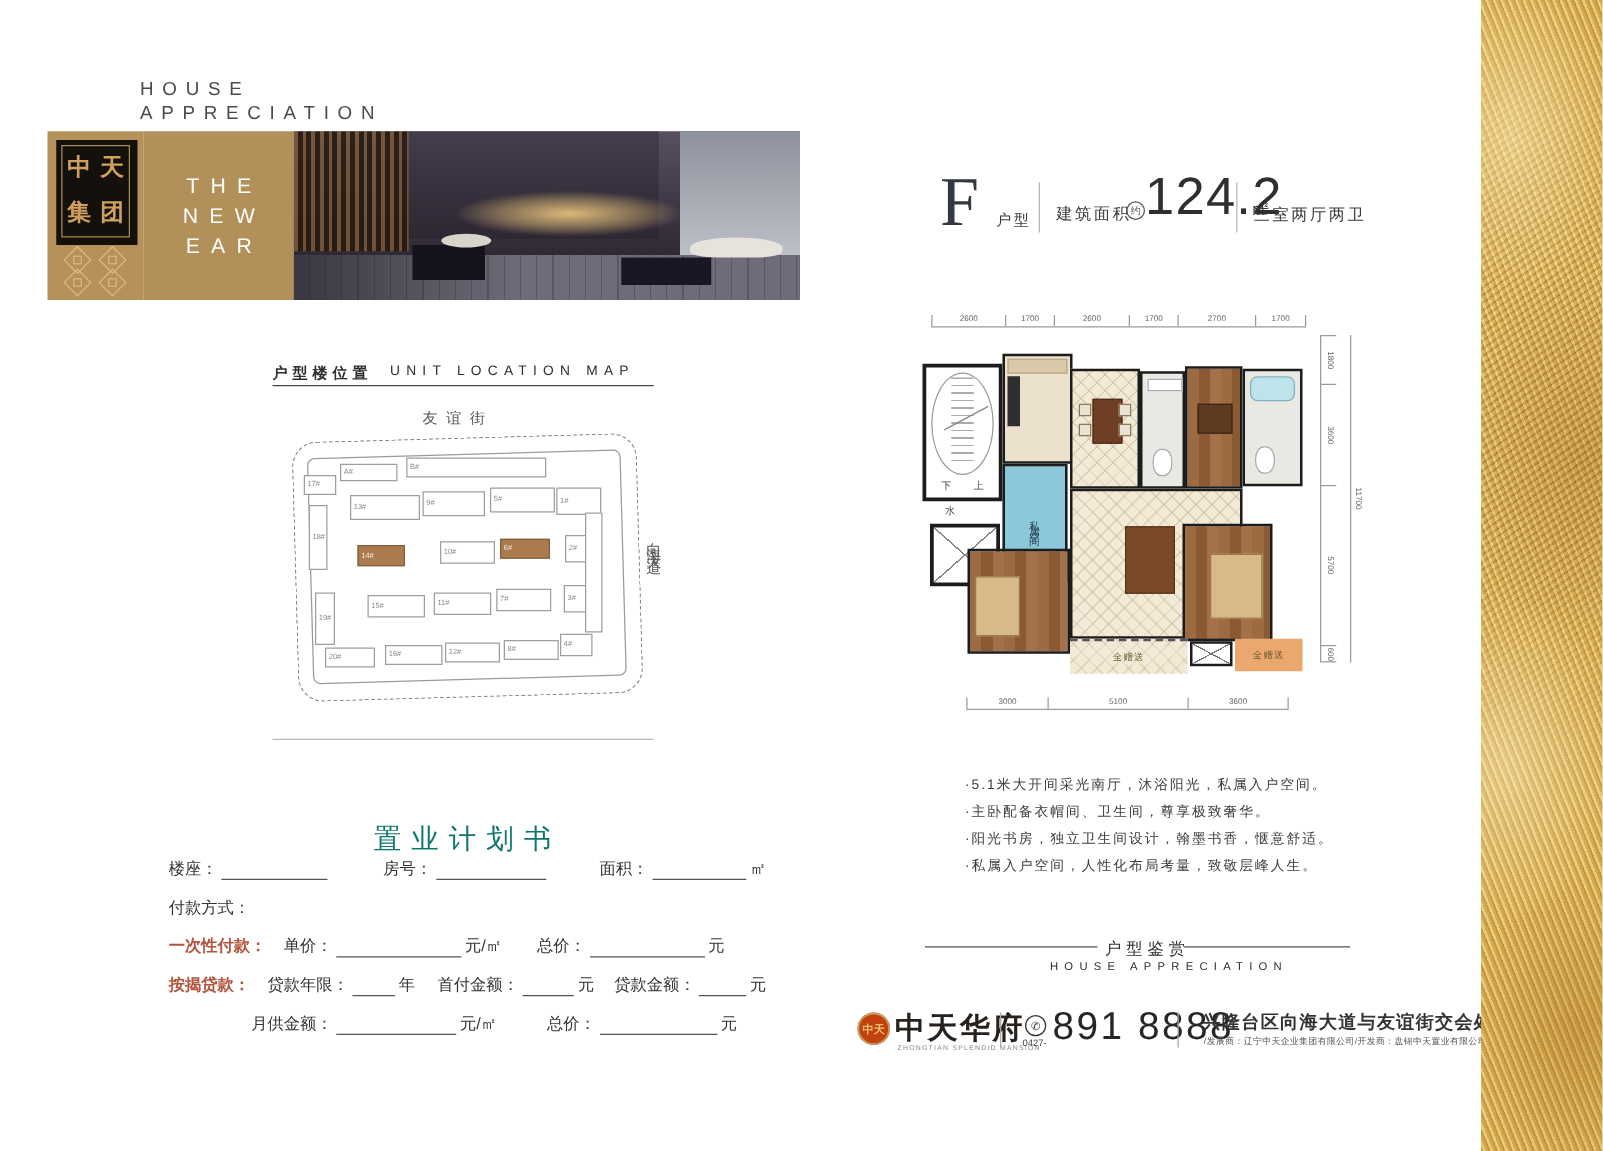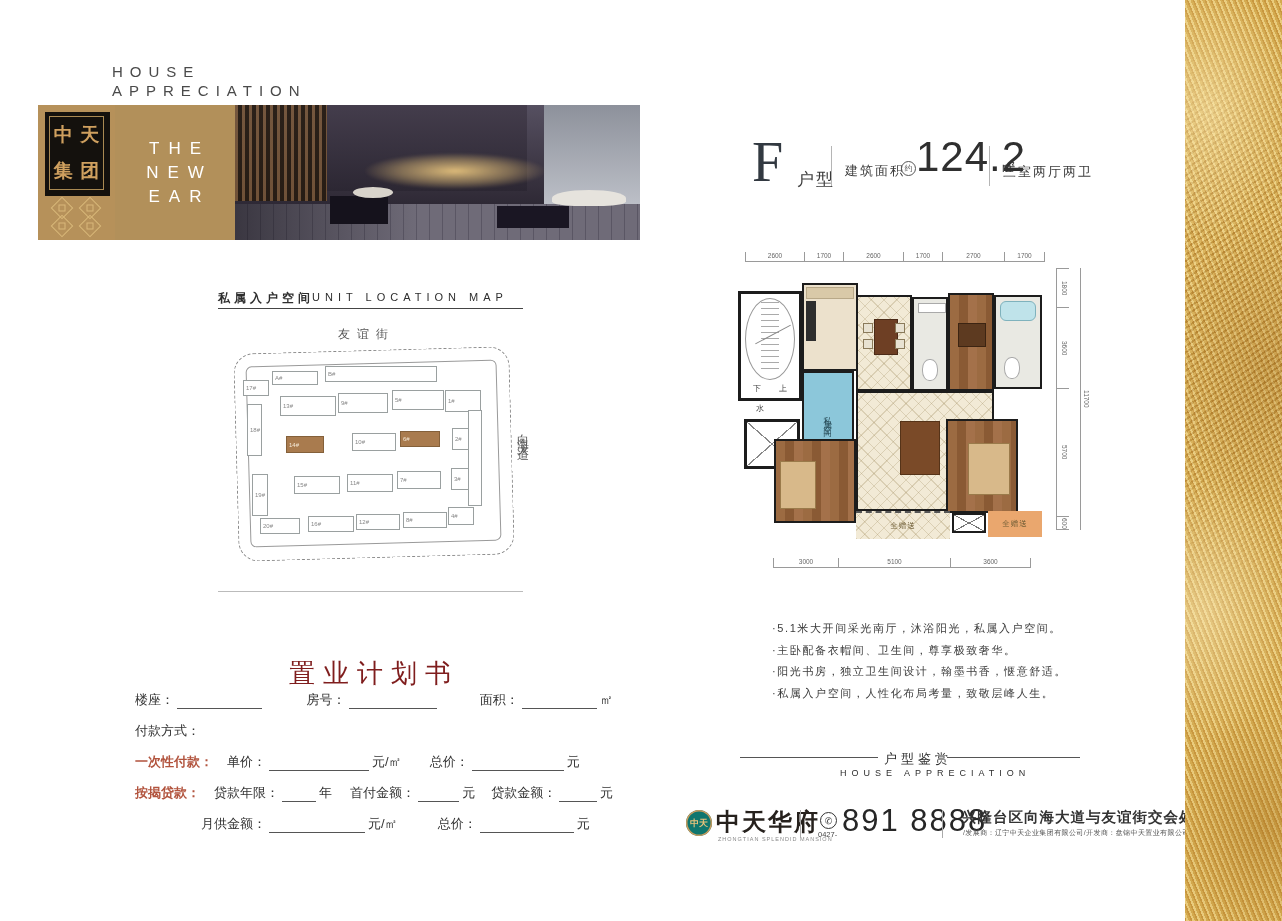--- a/index.html
+++ b/index.html
@@ -28,21 +28,21 @@
   .photo .goldwave{position:absolute;left:130px;top:48px;width:180px;height:36px;border-radius:50%;background:radial-gradient(ellipse at 50% 50%,#dcba79 0%,rgba(214,180,115,.45) 45%,rgba(214,180,115,0) 72%);filter:blur(1px);}
   .photo .deck{position:absolute;left:0;bottom:0;width:100%;height:36px;background:repeating-linear-gradient(90deg,#6f6b78 0 12px,#5a5664 12px 13px);}
   .photo .deck::after{content:"";position:absolute;inset:0;background:linear-gradient(90deg,rgba(15,12,20,.55),rgba(15,12,20,0) 45%);}
   .photo .tbl1{position:absolute;left:95px;bottom:16px;width:58px;height:28px;background:#15121c;}
   .photo .tbl2{position:absolute;left:262px;bottom:12px;width:72px;height:22px;background:#1a1623;}
   .photo .cushion{position:absolute;right:14px;bottom:34px;width:74px;height:16px;border-radius:50% 50% 30% 30%;background:#e6e3dd;}
   .photo .cushion2{position:absolute;left:118px;bottom:42px;width:40px;height:11px;border-radius:50%;background:#d8d3cb;}
 
   
   .f-letter{left:752px;top:134px;font-family:"Liberation Serif",serif;font-size:56px;color:#323941;line-height:56px;}
-  .f-type{left:797px;top:168px;font-size:17px;letter-spacing:2px;color:#3a3a3a;}
+  .f-type{left:797px;top:168px;font-size:12px;letter-spacing:2px;color:#3a3a3a;}
   .vdiv{width:1px;background:#b5b5b5;}
   .vd1{left:831px;top:146px;height:40px;}
   .vd2{left:989px;top:146px;height:40px;}
   .area-prefix{left:845px;top:162px;font-size:13px;letter-spacing:2px;color:#3a3a3a;}
   .area-circ{left:901px;top:161px;width:13px;height:13px;border:1px solid #555;border-radius:50%;font-size:8px;color:#555;display:flex;align-items:center;justify-content:center;}
   .area-val{left:916px;top:133px;font-size:42px;font-weight:400;letter-spacing:1px;color:#2f2f2f;}
   .area-unit{left:1000px;top:155px;font-size:17px;color:#2f2f2f;}
   .rooms-txt{left:1003px;top:163px;font-size:13px;letter-spacing:2px;color:#3a3a3a;}
 
   
@@ -115,34 +115,34 @@
   .map-solid{position:absolute;left:12px;top:13px;right:13px;bottom:14px;border:1px solid #9a9a9a;border-radius:6px;transform:rotate(-1.6deg);}
   .bld{position:absolute;border:1px solid #9aa0a0;background:#fff;font-size:6px;color:#888;display:flex;align-items:center;padding-left:2px;box-sizing:border-box;}
   .bld.hl{background:#a97b4e;border-color:#84603a;color:#f4e8d6;}
 
   
   .features{left:772px;top:618px;width:300px;}
   .features div{font-size:11px;letter-spacing:1.6px;color:#3c3c3c;line-height:21.5px;}
 
   
   .form{left:135px;top:656px;width:478px;font-size:13px;color:#333;}
-  .form-title{text-align:center;font-family:"Liberation Serif",serif;font-size:26px;letter-spacing:8px;color:#7f1d1d;}
+  .form-title{text-align:center;font-family:"Liberation Serif",serif;font-size:22px;letter-spacing:8px;color:#0f766e;}
   .form-sub{text-align:center;font-family:"Liberation Serif",serif;font-style:italic;font-size:10px;color:#555;margin-top:2px;margin-bottom:16px;}
   .form-row{margin-bottom:13px;display:flex;align-items:flex-end;}
   .blank{display:inline-block;border-bottom:1px solid #555;height:13px;margin:0 3px;}
   .red{color:#b2543e;font-weight:bold;}
   .fl{white-space:nowrap;}
 
   
   .hx-line{height:1px;background:#555;}
   .hx-l{left:740px;top:757px;width:138px;}
   .hx-r{left:947px;top:757px;width:133px;}
   .hx-cn{left:884px;top:750px;font-size:13px;letter-spacing:4px;color:#2e2e2e;}
   .hx-en{left:840px;top:768px;font-size:9px;letter-spacing:5px;color:#2e2e2e;}
-  .seal{left:686px;top:810px;width:26px;height:26px;border-radius:50%;background:#0f766e;display:flex;align-items:center;justify-content:center;box-shadow:inset 0 0 0 1.5px #c89b5e;}
+  .seal{left:686px;top:810px;width:26px;height:26px;border-radius:50%;background:#c2410c;display:flex;align-items:center;justify-content:center;box-shadow:inset 0 0 0 1.5px #c89b5e;}
   .seal span{color:#e9c27a;font-size:9px;font-weight:bold;line-height:9px;}
   .brand{left:716px;top:806px;font-size:24px;font-weight:bold;letter-spacing:2px;color:#26211d;}
   .brand-sub{left:718px;top:836px;font-size:5.5px;letter-spacing:1px;color:#8a8a8a;}
   .fdiv{width:1px;background:#aaa;top:810px;height:28px;}
   .fd1{left:800px;} .fd2{left:942px;}
   .ph-icon{left:820px;top:812px;width:15px;height:15px;border:1.2px solid #333;border-radius:50%;font-size:9px;display:flex;align-items:center;justify-content:center;color:#333;}
   .ph-area{left:818px;top:830px;font-size:7.5px;color:#444;}
   .ph-num{left:842px;top:803px;font-size:31px;font-weight:500;letter-spacing:2px;color:#262626;}
   .addr{left:962px;top:808px;font-size:14.5px;font-weight:bold;letter-spacing:1px;color:#333;}
   .devline{left:963px;top:828px;font-size:7px;color:#555;letter-spacing:.4px;}
@@ -264,21 +264,21 @@
   <div class="room bed-r wood"></div>
   <div class="balc-l diam abs" style="position:absolute">
     <span class="gift-lbl">全赠送</span>
   </div>
   <div class="room winbox"></div>
   <div class="balc-r" style="position:absolute">
     <span class="gift-lbl">全赠送</span>
   </div>
 </div>
 
-<div class="abs map-title-cn">私属入户空间</div>
+<div class="abs map-title-cn">户型楼位置</div>
 <div class="abs map-title-en">UNIT LOCATION MAP</div>
 <div class="abs map-rule"></div>
 <div class="abs map-rule-bottom"></div>
 <div class="abs street-top">友谊街</div>
 <div class="abs street-right">向海大道</div>
 
 <div class="abs map-canvas">
   <div class="map-dash"></div>
   <div class="map-solid"></div>
   <div class="bld" style="left:7px;top:30px;width:26px;height:16px">

